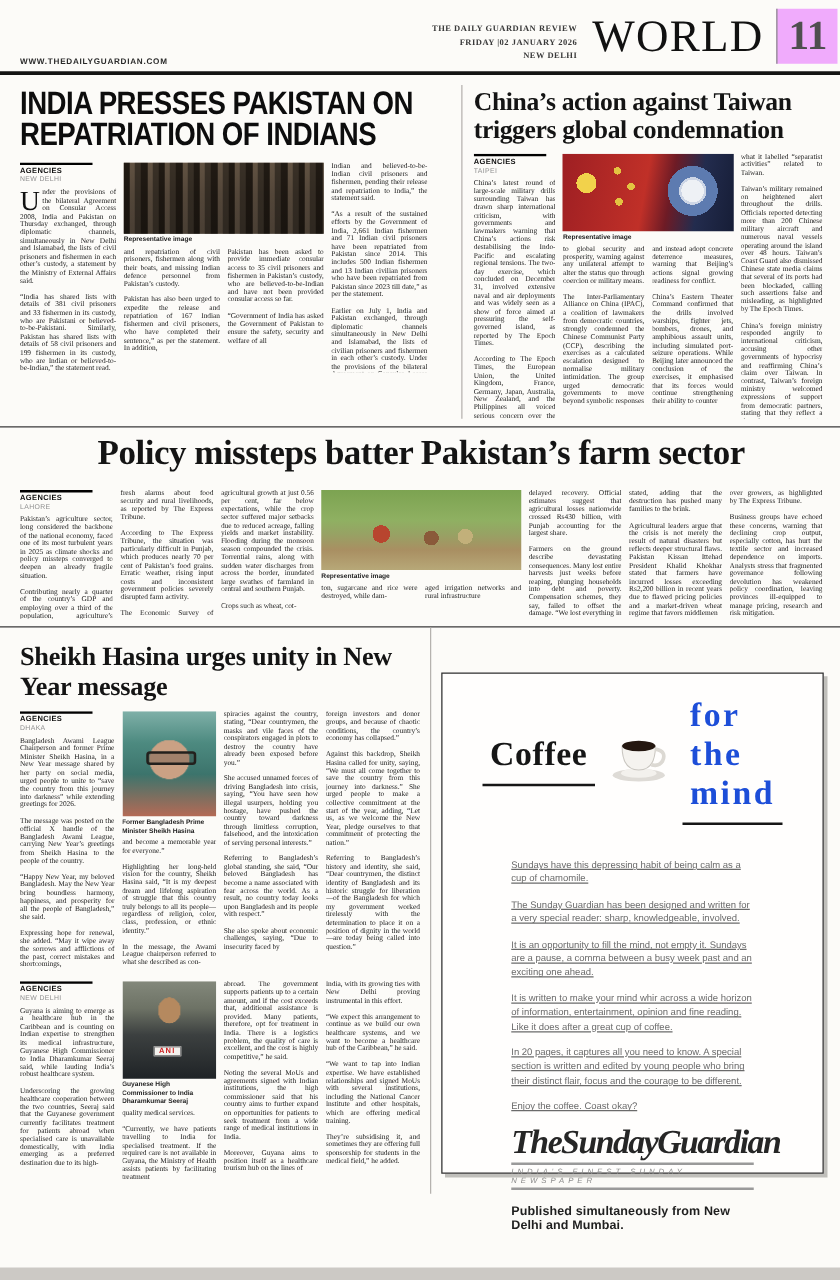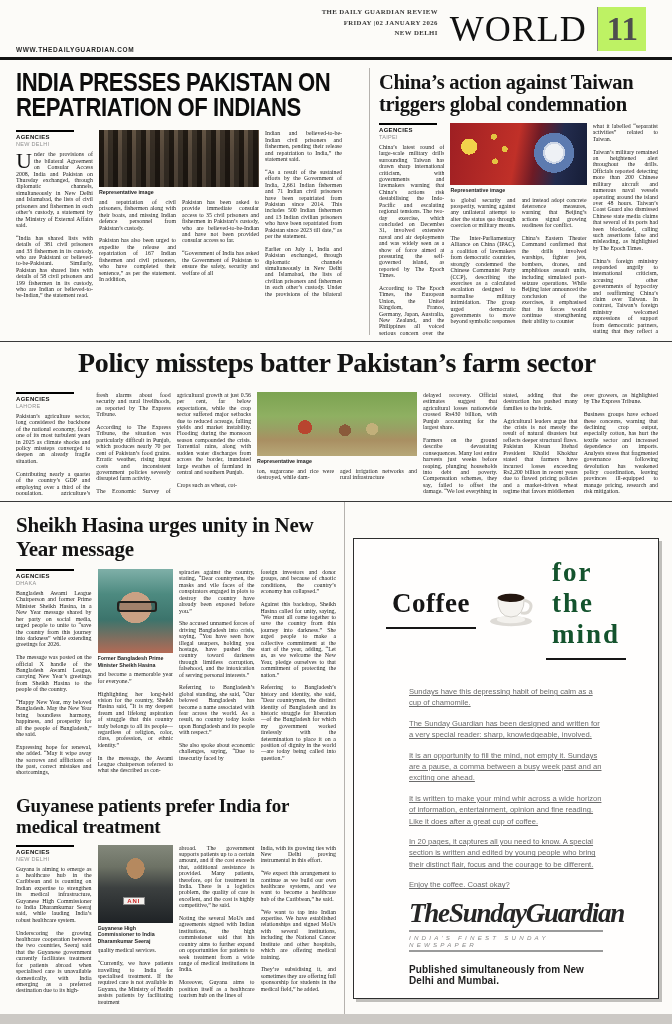--- a/index.html
+++ b/index.html
@@ -2,25 +2,25 @@
 <html><head>
 <meta charset="utf-8">
 <style>
   html,body{margin:0;padding:0;background:#e9e7e4;}
   .page{position:relative;width:672px;height:1024px;background:#fcfbf8;margin:0 auto;
         font-family:"Liberation Serif",serif;color:#1c1c1c;overflow:hidden;}
   
   .hdr{position:relative;height:57px;border-bottom:3px solid #141414;}
   .hdr-url{position:absolute;left:16px;bottom:4px;font-family:"Liberation Sans",sans-serif;
            font-size:6.5px;font-weight:bold;letter-spacing:.6px;color:#2a2a2a;}
-  .hdr-right{position:absolute;right:26px;top:7px;display:flex;align-items:flex-start;}
+  .hdr-right{position:absolute;right:2px;top:7px;display:flex;align-items:flex-end;}
   .hdr-meta{text-align:right;font-size:6.8px;font-weight:bold;line-height:1.55;color:#3a3a3a;
             letter-spacing:.4px;margin-right:12px;}
   .hdr-world{font-size:36px;letter-spacing:1px;color:#111;margin-right:10px;line-height:44px;}
-  .hdr-pagebox{background:#bef264;border-left:1px solid #8a8a8a;padding:1px 8px 1px 9px;}
+  .hdr-pagebox{background:#f0abfc;border-left:1px solid #8a8a8a;padding:1px 8px 1px 9px;}
   .hdr-pageno{font-size:33px;font-weight:bold;color:#4e4e4e;line-height:42px;font-family:"Liberation Serif",serif;}
   
   .byline{border-top:2px solid #000;width:58px;padding-top:2px;margin-bottom:4px;}
   .agency{font-family:"Liberation Sans",sans-serif;font-size:6px;font-weight:bold;color:#111;letter-spacing:.3px;}
   .city{font-family:"Liberation Sans",sans-serif;font-size:5.5px;color:#8f8f8f;letter-spacing:.3px;margin-top:1px;}
   .coltext{font-size:5.9px;line-height:6.4px;text-align:justify;white-space:pre-line;color:#222;}
   .caption{font-family:"Liberation Sans",sans-serif;font-size:5.3px;font-weight:bold;color:#222;
            margin:2px 0 3px 0;line-height:1.25;}
   .ph{width:100%;}
   
@@ -81,21 +81,21 @@
       linear-gradient(180deg,#83887b 0%,#6d7265 28%,#3c4040 55%,#1f2326 100%);position:relative;}
   .ani{position:absolute;left:34%;bottom:18px;background:#f4f2ee;border:1px solid #888;
        font-family:"Liberation Sans",sans-serif;font-size:6px;font-weight:bold;color:#c22;
        padding:0 3px;letter-spacing:1px;}
   
   .adbox{position:absolute;left:8px;right:13px;top:36px;bottom:16px;background:#fffefd;
          border:1.5px solid #2e2e2e;box-shadow:3px 3px 0 rgba(120,118,112,.45);padding:14px 33px;box-sizing:border-box;}
   .coffee-head{display:flex;align-items:center;justify-content:center;gap:10px;margin-top:4px;}
   .coffee-word{font-weight:bold;font-size:27px;color:#161616;border-bottom:2px solid #161616;
                padding:0 6px 8px 6px;letter-spacing:.5px;}
-  .coffee-word2{font-weight:bold;font-size:27px;color:#14532d;border-bottom:2px solid #161616;
+  .coffee-word2{font-weight:bold;font-size:27px;color:#1d4ed8;border-bottom:2px solid #161616;
                padding:0 6px 8px 6px;letter-spacing:2px;}
   .ad-paras{margin-top:26px;padding:0 22px;}
   .ad-paras p{font-family:"Liberation Sans",sans-serif;font-size:7.6px;line-height:1.5;color:#6b6b6b;
               margin:0 0 9px 0;text-align:left;text-decoration:underline;}
   .masthead{padding:0 22px;font-style:italic;}
   .mast-word{font-size:27px;font-weight:bold;letter-spacing:-1.2px;color:#262626;line-height:1;}
   .mast-tag{border-top:2px solid #9a9a9a;border-bottom:2px solid #9a9a9a;margin-top:3px;padding:2px 0;
             font-family:"Liberation Sans",sans-serif;font-size:6.2px;letter-spacing:3.2px;color:#8a8a8a;}
   .published{margin-top:12px;padding:0 22px;font-family:"Liberation Sans",sans-serif;
              font-size:10px;font-weight:bold;color:#1f1f1f;letter-spacing:.1px;}
@@ -272,21 +272,20 @@
 She also spoke about economic challenges, saying, “Due to insecurity faced by</div>
           <div class="bcol coltext">foreign investors and donor groups, and because of chaotic conditions, the country’s economy has collapsed.”
 
 Against this backdrop, Sheikh Hasina called for unity, saying, “We must all come together to save the country from this journey into darkness.” She urged people to make a collective commitment at the start of the year, adding, “Let us, as we welcome the New Year, pledge ourselves to that commitment of protecting the nation.”
 
 Referring to Bangladesh’s history and identity, she said, “Dear countrymen, the distinct identity of Bangladesh and its historic struggle for liberation—of the Bangladesh for which my government worked tirelessly with the determination to place it on a position of dignity in the world—are today being called into question.”</div>
         </div>
       </div>
 
       <div>
-        <div class="hl-guyana">Guyanese patients prefer India for medical treatment</div>
         <div class="body4 body-guyana">
           <div class="bcol">
             <div class="byline">
               <div class="agency">AGENCIES</div>
               <div class="city">NEW DELHI</div>
             </div>
             <div class="coltext">Guyana is aiming to emerge as a healthcare hub in the Caribbean and is counting on Indian expertise to strengthen its medical infrastructure, Guyanese High Commissioner to India Dharamkumar Seeraj said, while lauding India’s robust healthcare system.
 
 Underscoring the growing healthcare cooperation between the two countries, Seeraj said that the Guyanese government currently facilitates treatment for patients abroad when specialised care is unavailable domestically, with India emerging as a preferred destination due to its high-</div>
           </div>

